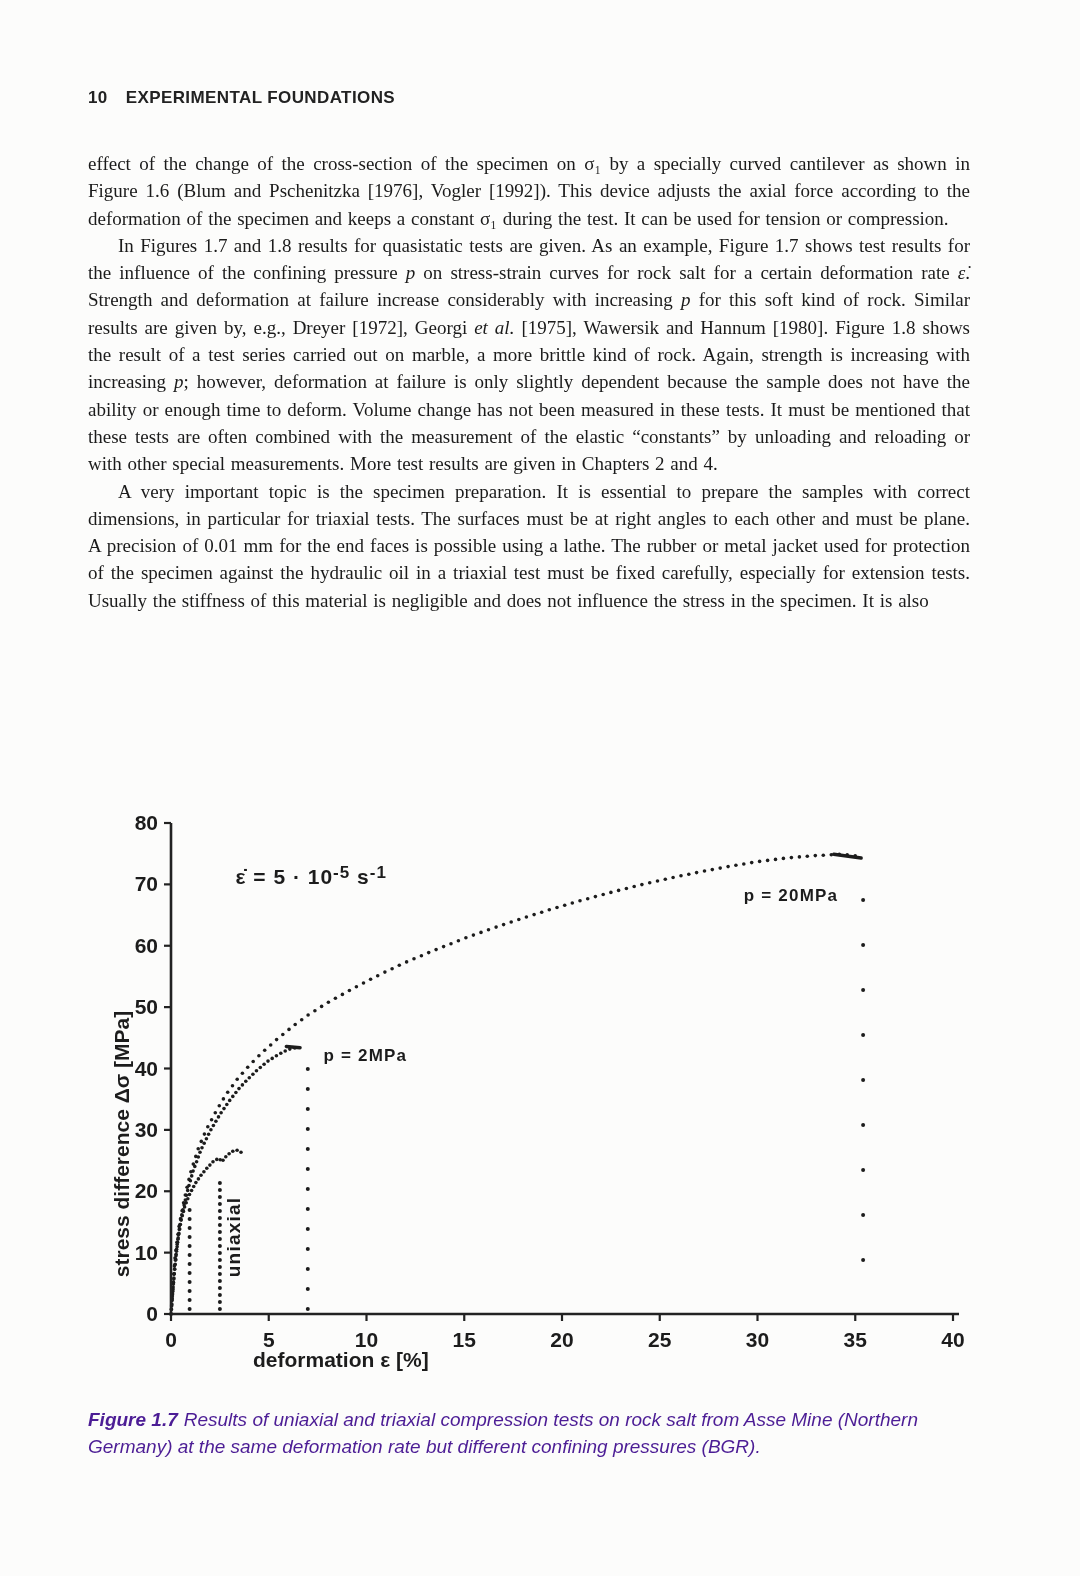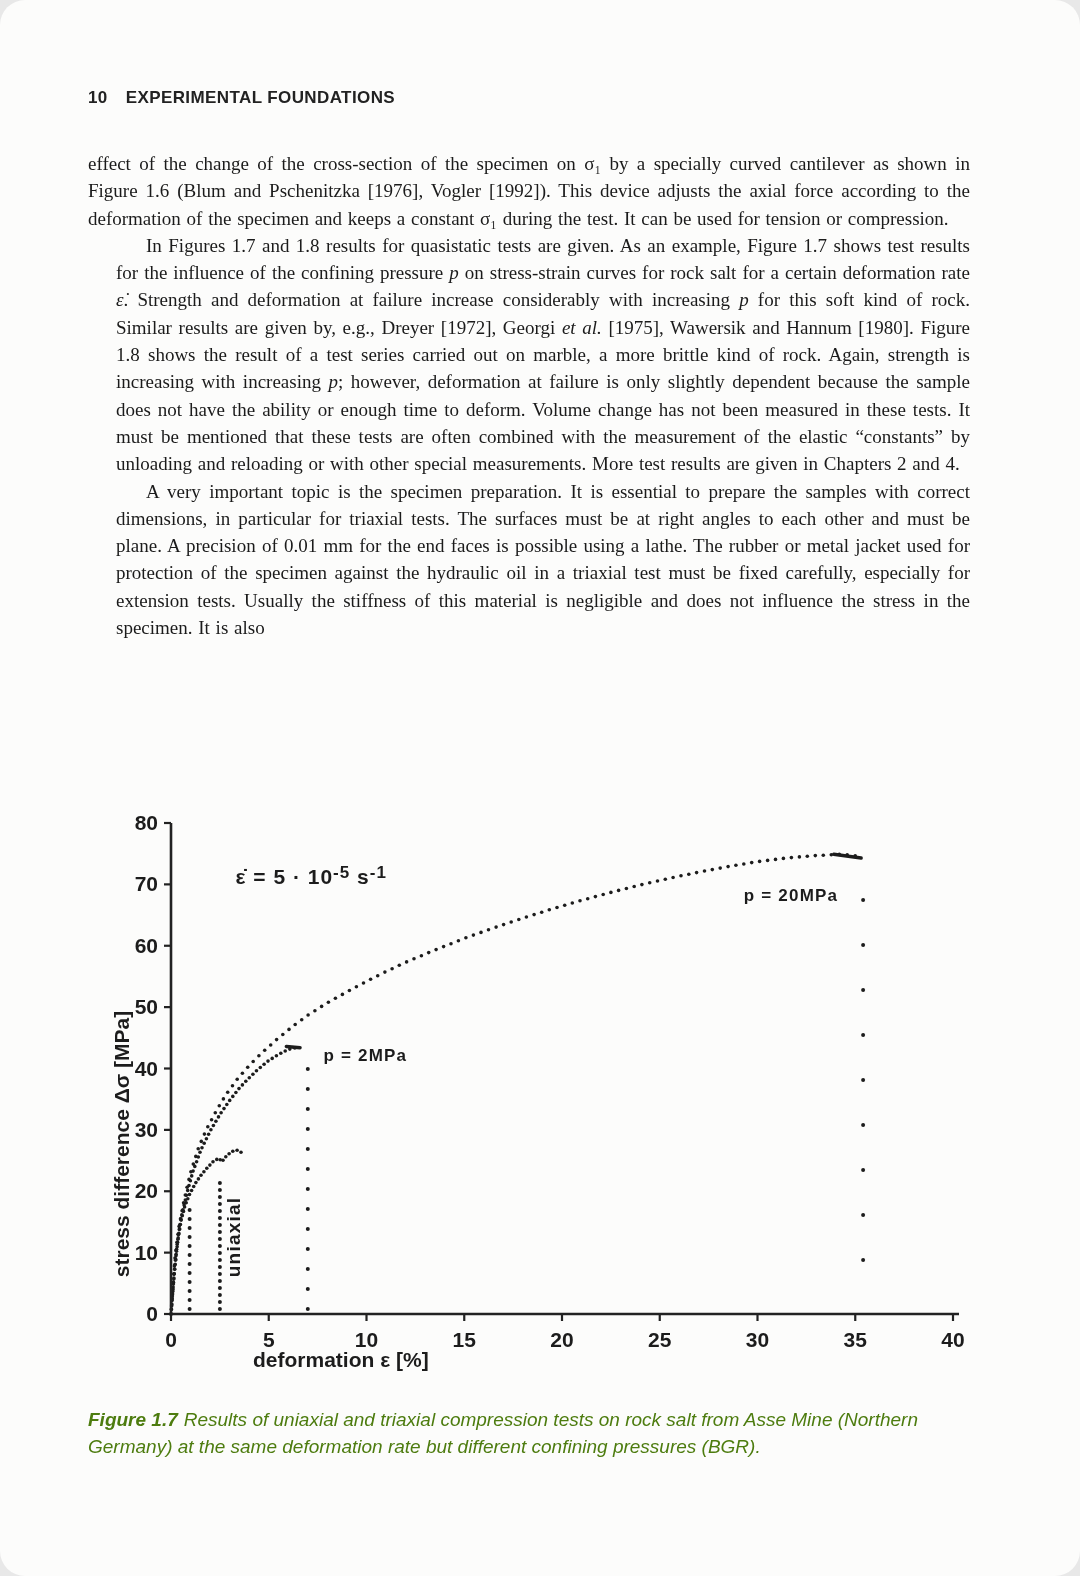--- a/index.html
+++ b/index.html
@@ -1,31 +1,31 @@
 <!DOCTYPE html>
 <html><head>
 <meta charset="utf-8">
 <style>
   html,body{margin:0;padding:0;background:#e8e8e8;}
   .page{position:relative;width:1080px;height:1576px;background:#fcfcfb;overflow:hidden;
-        font-family:"Liberation Serif","DejaVu Serif",serif;color:#1b1b1b;border-radius:25px;}
+        font-family:"Liberation Serif","DejaVu Serif",serif;color:#1b1b1b;}
   header.running{position:absolute;left:88px;top:88px;
         font-family:"Liberation Sans","DejaVu Sans",sans-serif;
         font-size:17px;font-weight:bold;letter-spacing:.4px;color:#222;}
   header.running .pgnum{margin-right:18px;}
   main.body-text{position:absolute;left:88px;top:150px;width:882px;
         font-size:19px;line-height:27.3px;text-align:justify;word-spacing:1px;}
   main.body-text p{margin:0;}
-  main.body-text p.indent{text-indent:30px;margin-left:28px;}
+  main.body-text p.indent{text-indent:30px;}
   figure.fig{position:absolute;left:88px;top:803px;width:892px;margin:0;}
   figure.fig svg{display:block;margin-left:15px;}
   svg text{font-family:"Liberation Sans","DejaVu Sans",sans-serif;fill:#1c1c1c;}
   figcaption{margin:28px 0 0 0;width:892px;
         font-family:"Liberation Sans","DejaVu Sans",sans-serif;
-        font-style:italic;font-size:19px;line-height:27px;color:#4d7c0f;}
+        font-style:italic;font-size:19px;line-height:27px;color:#4c1d95;}
   figcaption b{font-style:italic;font-weight:bold;margin-right:6px;}
 </style>
 </head>
 <body>
 
 <div class="page">
 
   <header class="running">
     <span class="pgnum">10</span><span>EXPERIMENTAL FOUNDATIONS</span>
   </header>

